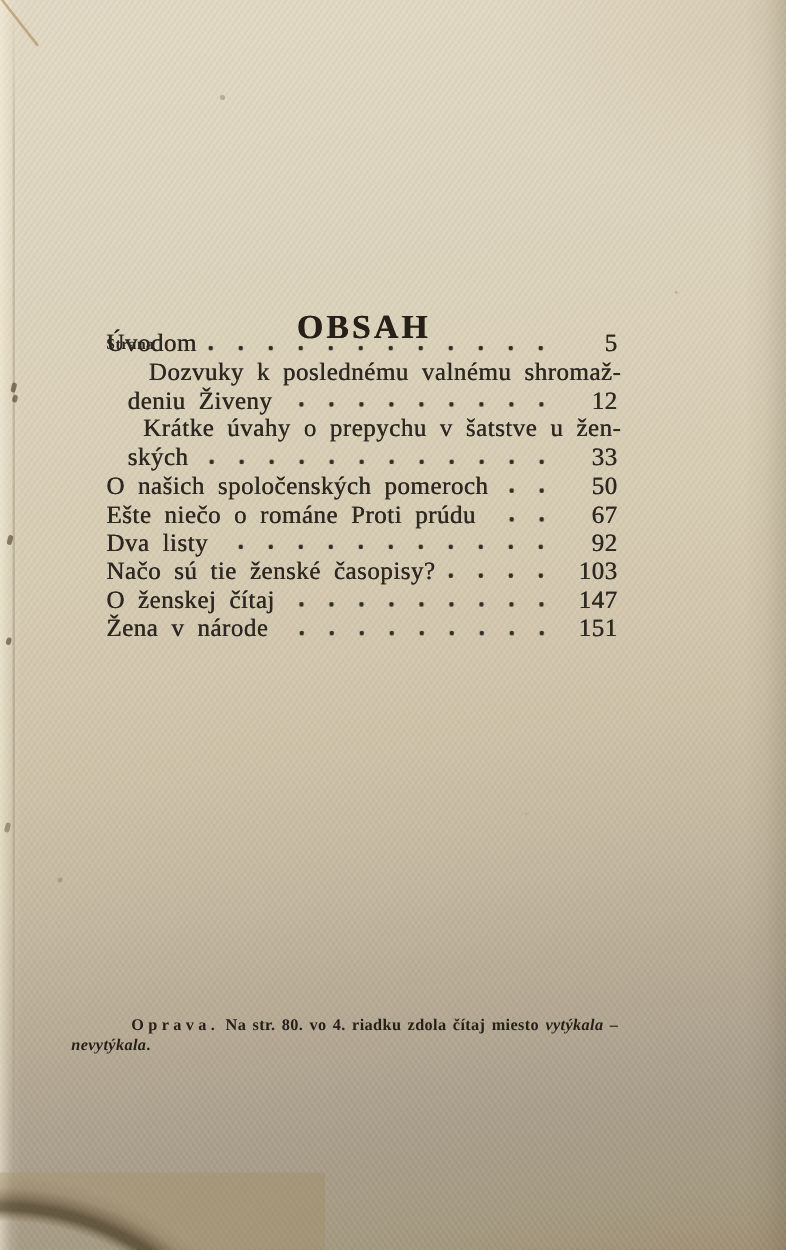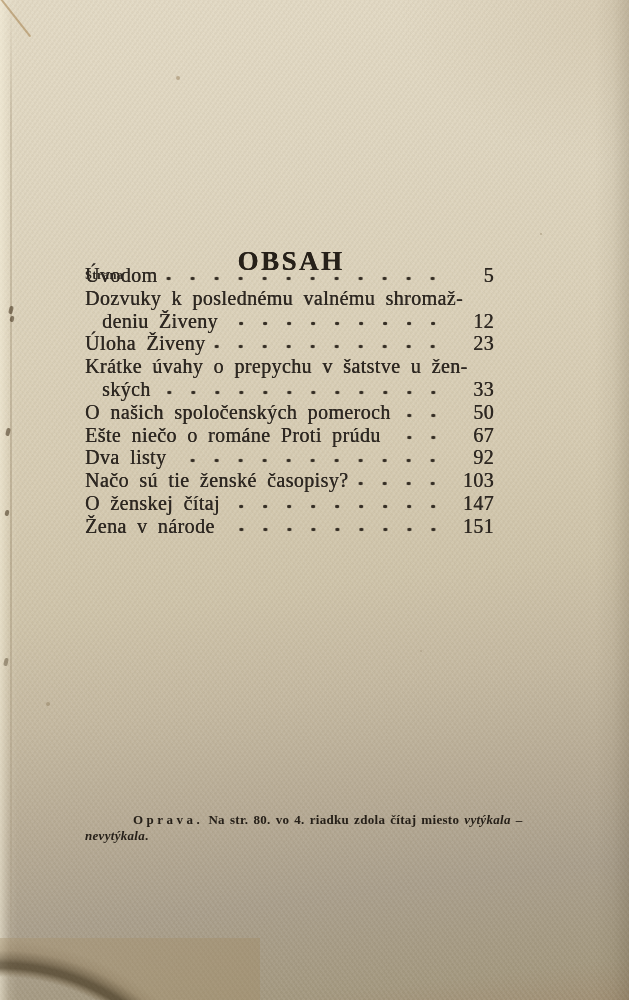--- a/index.html
+++ b/index.html
@@ -61,35 +61,35 @@
     position:absolute;left:85px;width:412px;top:268px;line-height:14px;
     text-align:left;padding-right:4px;box-sizing:border-box;
     font-size:12.5px;font-weight:bold;letter-spacing:0.4px;color:#2c2620;
   }
   .toc{
     position:absolute;left:85px;width:412px;top:264px;
     font-size:20px;line-height:22.8px;color:#2e2822;
     letter-spacing:0.4px;word-spacing:5px;
     text-shadow:0.35px 0 0 currentColor;
   }
-  .toc-line{white-space:nowrap;}
+  .toc-line{white-space:nowrap;text-align:right;}
   .toc-row{display:flex;align-items:baseline;}
   .toc-row.cont .toc-text{padding-left:17px;}
   .toc-text{white-space:nowrap;flex:0 0 auto;}
   .leader{
     flex:1 1 auto;align-self:stretch;margin-left:8px;margin-right:4px;
     background-image:radial-gradient(circle, #352e25 1.7px, rgba(53,46,37,0) 2.1px);
     background-size:24px 5px;background-repeat:repeat-x;
     background-position:right 4px bottom 6px;
   }
   .pagenum{flex:0 0 44px;width:44px;text-align:right;padding-right:3px;box-sizing:border-box;}
   .erratum{
     position:absolute;left:57px;top:812px;width:452px;
     font-size:13px;line-height:15.6px;font-weight:bold;
-    color:#262019;letter-spacing:0.3px;word-spacing:1.5px;margin-left:28px;
+    color:#262019;letter-spacing:0.3px;word-spacing:1.5px;
   }
   .err-line.indent{text-indent:48px;}
   .seg-spaced{letter-spacing:3.5px;}
   .seg-italic{font-style:italic;}
 </style>
 </head>
 <body>
 
 <div class="canvas">
   <div class="texture"></div>
@@ -112,27 +112,20 @@
           <span class="leader"></span>
           <span class="pagenum">5</span>
         </div>
       </div>
       <div class="toc-entry">
         <div class="toc-line">Dozvuky k poslednému valnému shromaž-</div>
         <div class="toc-row cont">
           <span class="toc-text">deniu Živeny</span>
           <span class="leader"></span>
           <span class="pagenum">12</span>
-        </div>
-      </div>
-      <div class="toc-entry">
-        <div class="toc-row">
-          <span class="toc-text">Úloha Živeny</span>
-          <span class="leader"></span>
-          <span class="pagenum">23</span>
         </div>
       </div>
       <div class="toc-entry">
         <div class="toc-line">Krátke úvahy o prepychu v šatstve u žen-</div>
         <div class="toc-row cont">
           <span class="toc-text">ských</span>
           <span class="leader"></span>
           <span class="pagenum">33</span>
         </div>
       </div>

